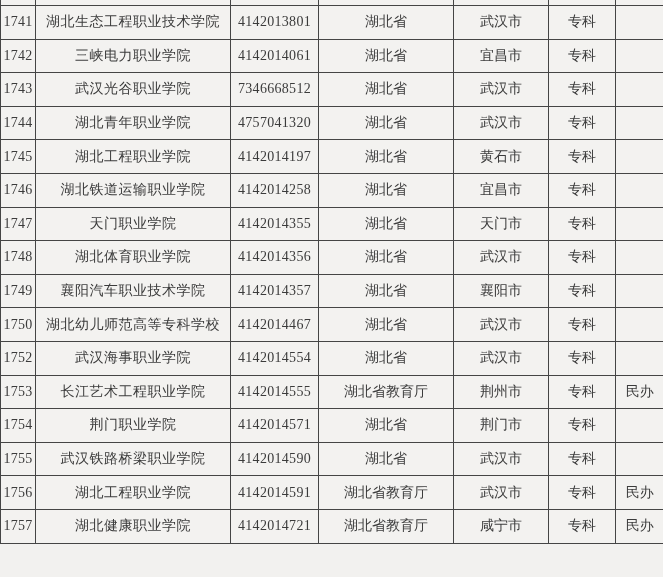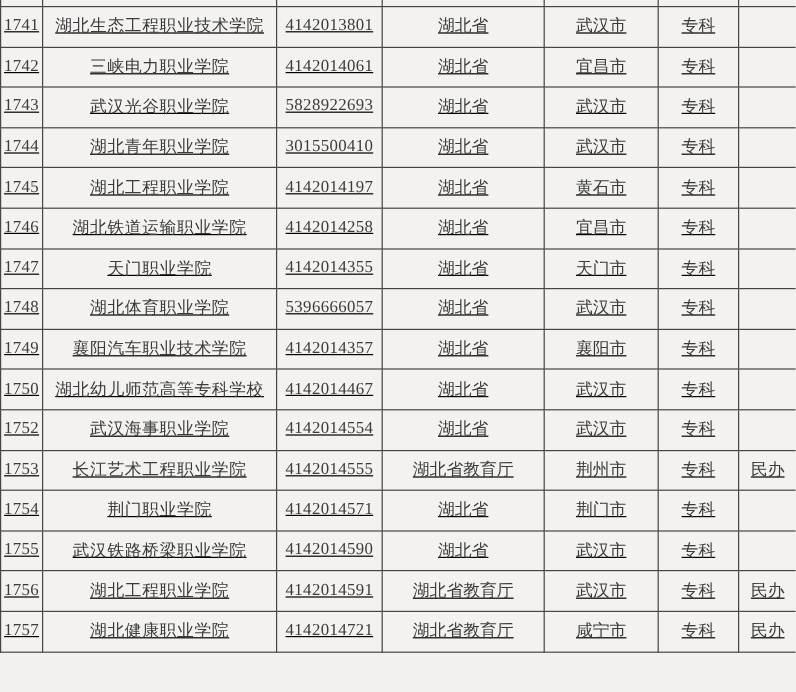--- a/index.html
+++ b/index.html
@@ -10,21 +10,20 @@
     width: 663px;
     height: 577px;
     overflow: hidden;
     background: #f2f1ef;
     font-family: "Liberation Serif", "DejaVu Serif", serif;
   }
   .page {
     width: 546px;
     height: 577px;
     position: relative;
-    text-decoration: underline;
   }
   table.college-table {
     border-collapse: collapse;
     table-layout: fixed;
     width: 663px;
   }
   table.college-table td {
     border: 1px solid #454545;
     background: #f3f2f0;
     text-align: center;
@@ -91,30 +90,30 @@
           <td class="c-name">三峡电力职业学院</td>
           <td class="c-code">4142014061</td>
           <td class="c-authority">湖北省</td>
           <td class="c-city">宜昌市</td>
           <td class="c-level">专科</td>
           <td class="c-ownership"></td>
         </tr>
         <tr>
           <td class="c-no">1743</td>
           <td class="c-name">武汉光谷职业学院</td>
-          <td class="c-code">5828922693</td>
+          <td class="c-code">7346668512</td>
           <td class="c-authority">湖北省</td>
           <td class="c-city">武汉市</td>
           <td class="c-level">专科</td>
           <td class="c-ownership"></td>
         </tr>
         <tr>
           <td class="c-no">1744</td>
           <td class="c-name">湖北青年职业学院</td>
-          <td class="c-code">3015500410</td>
+          <td class="c-code">4757041320</td>
           <td class="c-authority">湖北省</td>
           <td class="c-city">武汉市</td>
           <td class="c-level">专科</td>
           <td class="c-ownership"></td>
         </tr>
         <tr>
           <td class="c-no">1745</td>
           <td class="c-name">湖北工程职业学院</td>
           <td class="c-code">4142014197</td>
           <td class="c-authority">湖北省</td>
@@ -136,21 +135,21 @@
           <td class="c-name">天门职业学院</td>
           <td class="c-code">4142014355</td>
           <td class="c-authority">湖北省</td>
           <td class="c-city">天门市</td>
           <td class="c-level">专科</td>
           <td class="c-ownership"></td>
         </tr>
         <tr>
           <td class="c-no">1748</td>
           <td class="c-name">湖北体育职业学院</td>
-          <td class="c-code">5396666057</td>
+          <td class="c-code">4142014356</td>
           <td class="c-authority">湖北省</td>
           <td class="c-city">武汉市</td>
           <td class="c-level">专科</td>
           <td class="c-ownership"></td>
         </tr>
         <tr>
           <td class="c-no">1749</td>
           <td class="c-name">襄阳汽车职业技术学院</td>
           <td class="c-code">4142014357</td>
           <td class="c-authority">湖北省</td>

